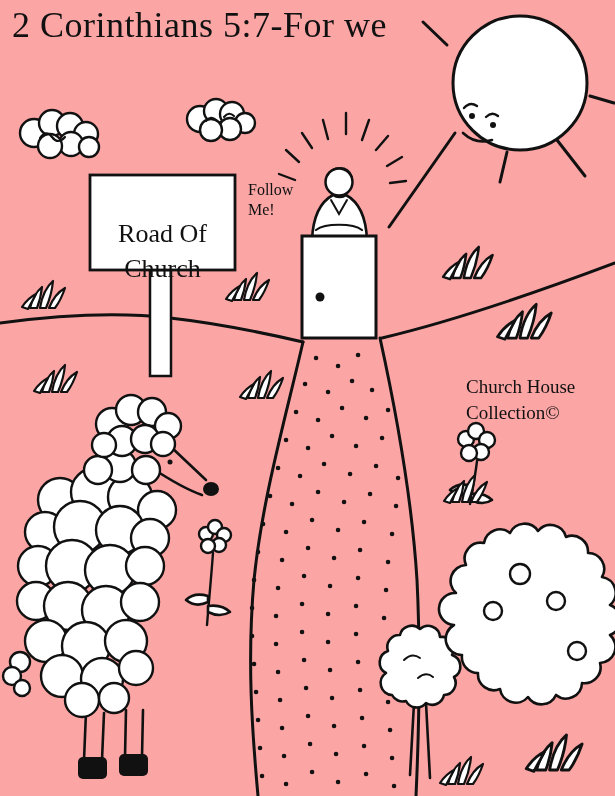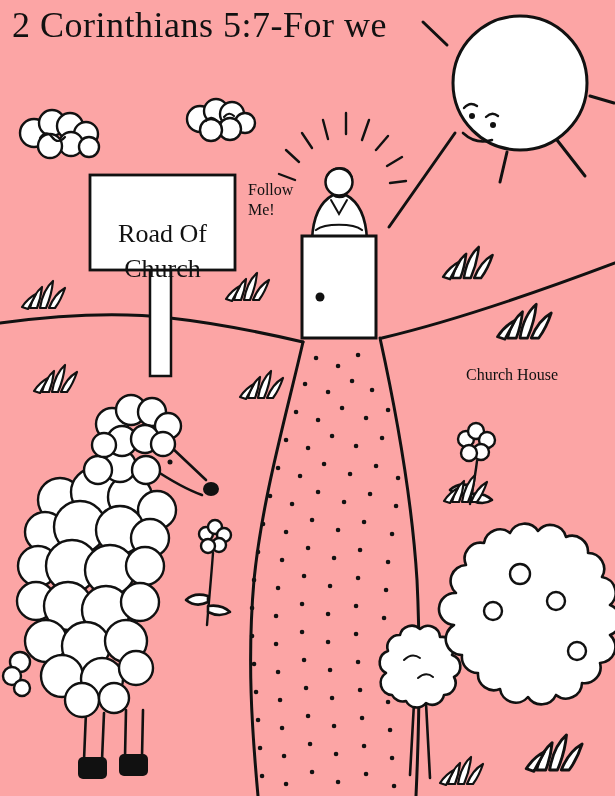--- a/index.html
+++ b/index.html
@@ -4,21 +4,21 @@
 <style>
   html,body{margin:0;padding:0;background:#fff;}
   .page{position:relative;width:615px;height:796px;background:#fca5a5;overflow:hidden;
         font-family:"Liberation Serif", serif;color:#111;}
   .art{position:absolute;left:0;top:0;}
   .verse{position:absolute;left:12px;top:4px;width:470px;font-size:36px;line-height:1.2;
          letter-spacing:.5px;}
   .sign-text{position:absolute;left:90px;top:186px;width:145px;text-align:center;
              font-size:26px;line-height:1.35;margin-top:30px;}
   .follow{position:absolute;left:248px;top:180px;width:80px;font-size:16px;line-height:1.25;}
-  .credit{position:absolute;left:466px;top:364px;width:150px;font-size:16px;line-height:1.35;}
+  .credit{position:absolute;left:466px;top:374px;width:150px;font-size:19px;line-height:1.35;}
   .wool{fill:#fff;stroke:#111;stroke-width:2.4;}
   .ln{fill:none;stroke:#111;stroke-linecap:round;}
   .blob{fill:#fff;stroke:#111;stroke-width:2.6;stroke-linejoin:round;}
 </style>
 </head>
 <body>
 
 <div class="page">
 
   <svg class="art" width="615" height="796" viewBox="0 0 615 796">
@@ -223,15 +223,16 @@
     <div>Church</div>
   </div>
 
   <div class="follow">
     <div>Follow</div>
     <div>Me!</div>
   </div>
 
   <div class="credit">
     <div>Church House</div>
+    <div>Collection©</div>
   </div>
 
 </div>
 
 </body></html>

